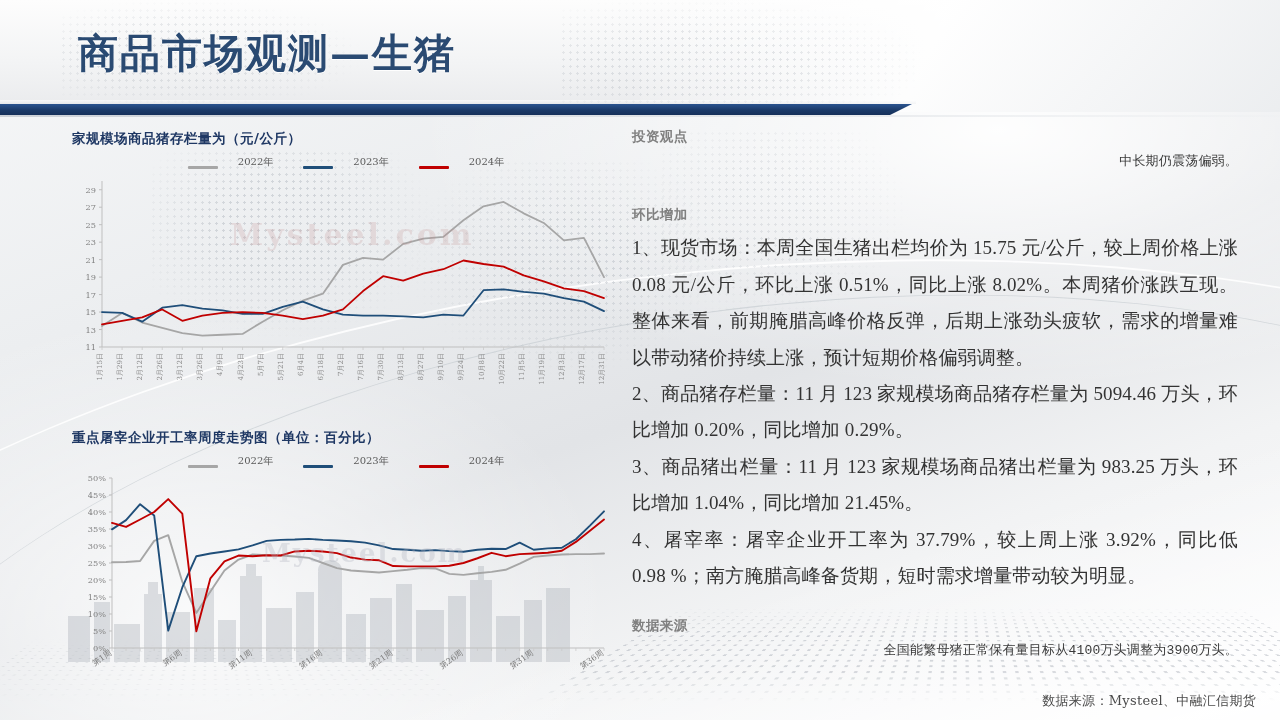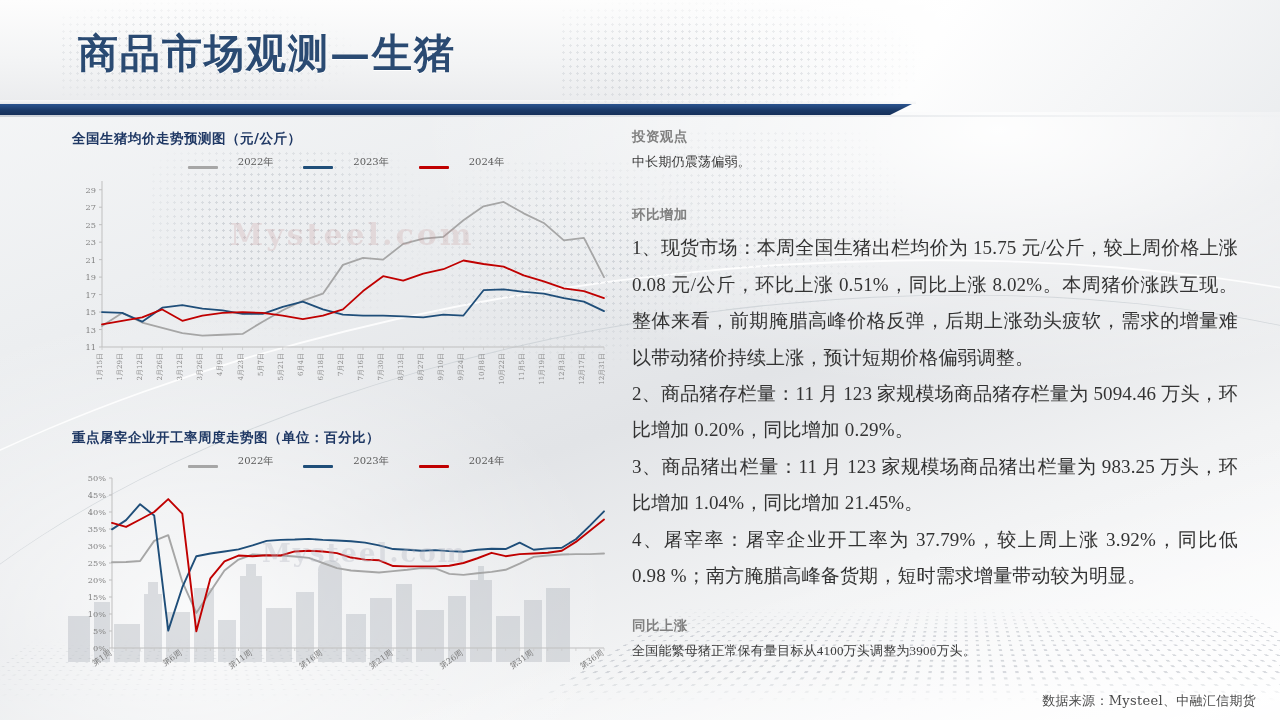--- a/index.html
+++ b/index.html
@@ -157,22 +157,22 @@
   }
 
   
   #text-panel { position:absolute; left:632px; top:128px; width:606px; }
   .sec-head {
     font-family:"DejaVu Sans","Liberation Sans",sans-serif;
     font-size:13.5px; font-weight:700; color:#808080;
     margin-bottom:6px; letter-spacing:.4px;
   }
   .sec-body {
-    font-family:Liberation Serif, serif;
-    font-size:13px; color:#3a3a3a; line-height:1.55; letter-spacing:.2px;
+    font-family:Liberation Mono, monospace;
+    font-size:13px; color:#3a3a3a; line-height:1.55; letter-spacing:.2px;text-align:right;
   }
   .para { font-family:Liberation Serif, serif;
     font-size:19px; color:#333; line-height:1.92; letter-spacing:.15px;
     text-align:justify; }
   .gap-lg { height:34px; }
   .gap-md { height:22px; }
 
   #footer-source {
     position:absolute; right:24px; bottom:10px;
     font-family:"DejaVu Serif","Liberation Serif",serif;
@@ -230,21 +230,21 @@
     <div class="hdr-sheen"></div>
     <div class="dots dots-hdr-a"></div>
     <div class="dots dots-hdr-b"></div>
     <div id="header-title">商品市场观测—生猪</div>
   </div>
   <div id="header-bar-edge"></div>
   <div id="header-bar"></div>
   <div id="header-underline"></div>
 
   <div class="chart-block" style="left:72px; top:130px; width:548px;">
-    <div class="chart-title">全国生猪均价走势预测图（元/公斤）</div>
+    <div class="chart-title">家规模场商品猪存栏量为（元/公斤）</div>
 
     <div class="legend">
       <div class="legend-item">
         <span class="legend-swatch" style="background:#a6a6a6"></span>
         <span class="legend-label">2022年</span>
       </div>
       <div class="legend-item">
         <span class="legend-swatch" style="background:#1f4e79"></span>
         <span class="legend-label">2023年</span>
       </div>
@@ -462,20 +462,20 @@
       <div class="sec-head">环比增加</div>
       <div class="para">1、现货市场：本周全国生猪出栏均价为 15.75 元/公斤，较上周价格上涨 0.08 元/公斤，环比上涨 0.51%，同比上涨 8.02%。本周猪价涨跌互现。整体来看，前期腌腊高峰价格反弹，后期上涨劲头疲软，需求的增量难以带动猪价持续上涨，预计短期价格偏弱调整。</div>
       <div class="para">2、商品猪存栏量：11 月 123 家规模场商品猪存栏量为 5094.46 万头，环比增加 0.20%，同比增加 0.29%。</div>
       <div class="para">3、商品猪出栏量：11 月 123 家规模场商品猪出栏量为 983.25 万头，环比增加 1.04%，同比增加 21.45%。</div>
       <div class="para">4、屠宰率：屠宰企业开工率为 37.79%，较上周上涨 3.92%，同比低 0.98 %；南方腌腊高峰备货期，短时需求增量带动较为明显。</div>
     </div>
 
     <div class="gap-md"></div>
 
     <div>
-      <div class="sec-head">同比上涨</div>
+      <div class="sec-head">数据来源</div>
       <div class="sec-body">全国能繁母猪正常保有量目标从4100万头调整为3900万头。</div>
     </div>
   </div>
 
   <div id="footer-source">数据来源：Mysteel、中融汇信期货</div>
 
 </div>
 
 </body></html>

